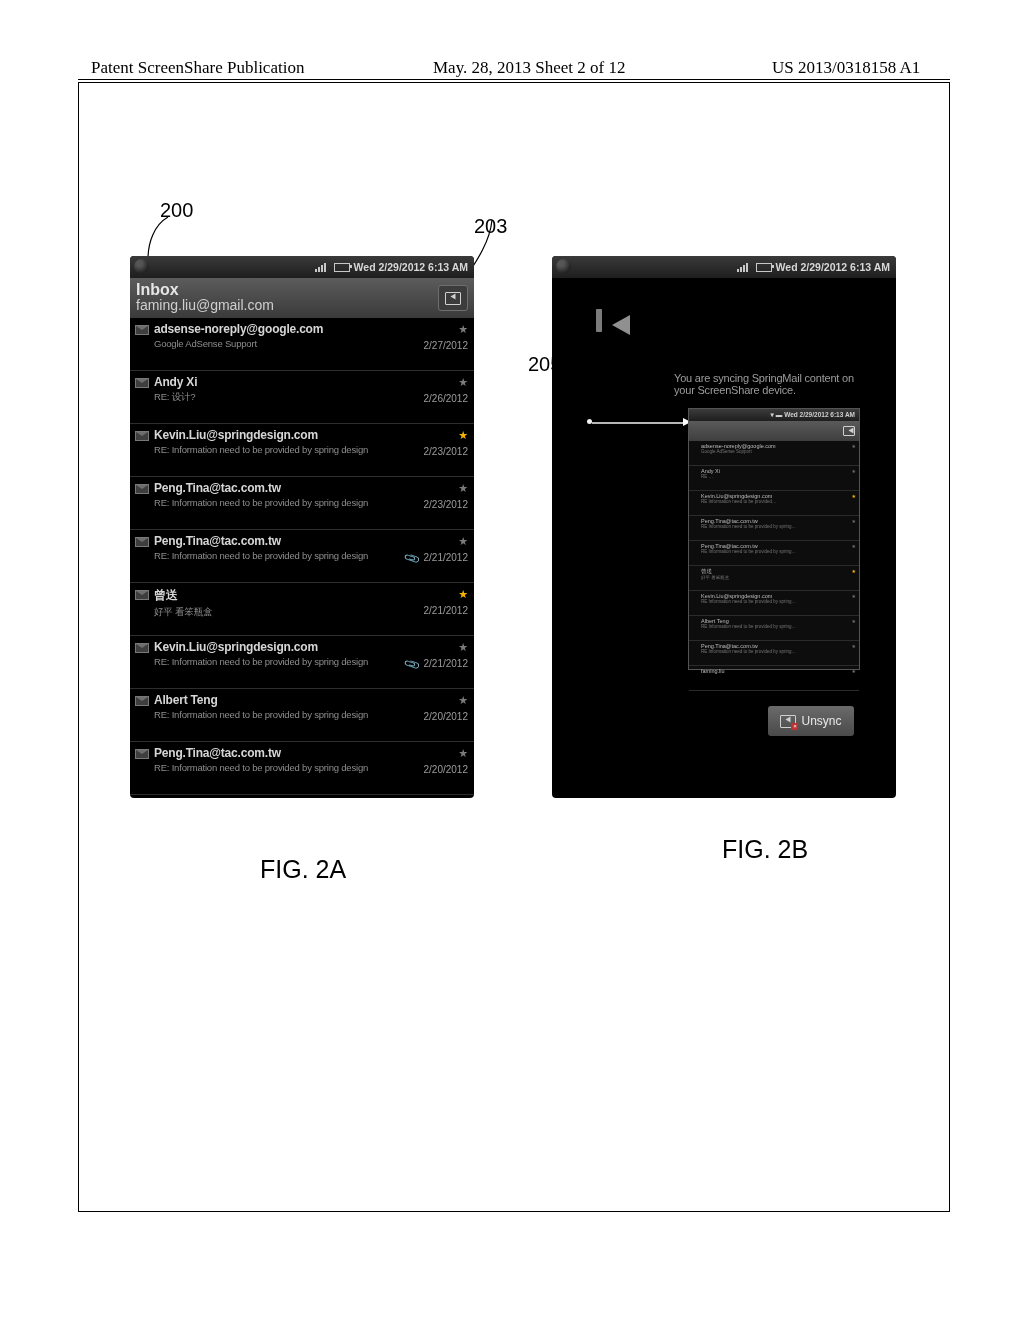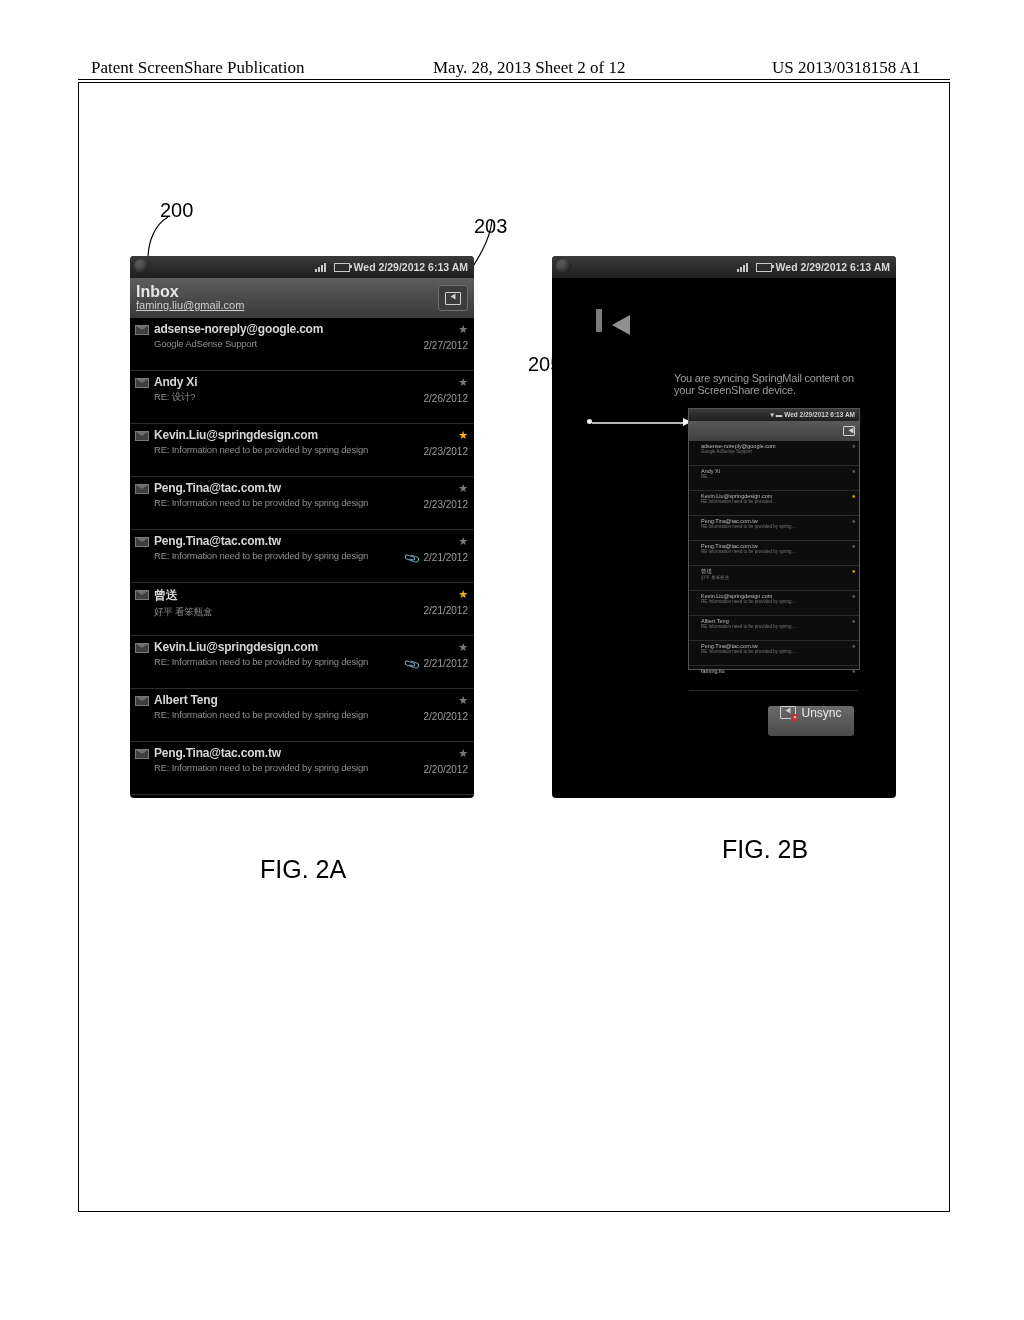--- a/index.html
+++ b/index.html
@@ -43,21 +43,21 @@
 .statusbar .sig i:nth-child(1){height:3px}
 .statusbar .sig i:nth-child(2){height:5px}
 .statusbar .sig i:nth-child(3){height:7px}
 .statusbar .sig i:nth-child(4){height:9px}
 .statusbar .batt { margin: 0 4px; width: 14px; height: 7px; border: 1px solid #c8c8c8; position: relative; }
 .statusbar .batt::after { content:""; position:absolute; right:-3px; top:1px; width:2px; height:3px; background:#c8c8c8; }
 
 
 .inbox-header { position: absolute; top: 22px; left: 0; right: 0; height: 40px; background: linear-gradient(#5c5c5c,#3a3a3a); color: #e6e6e6; display:flex; align-items:center; padding: 0 6px; }
 .inbox-header .title { font-size: 16px; font-weight: 700; line-height: 14px; }
-.inbox-header .sub { font-size: 11px; color: #cfcfcf; text-decoration: underline; }
+.inbox-header .sub { font-size: 14px; color: #cfcfcf; }
 .inbox-header .sync-btn { margin-left: auto; width: 28px; height: 24px; border: 1px solid #6e6e6e; border-radius: 3px; background: #3c3c3c; display:flex; align-items:center; justify-content:center; }
 
 .sync-icon { width: 14px; height: 11px; border: 1.5px solid #d0d0d0; border-radius: 1px; position: relative; }
 .sync-icon::after { content:""; position:absolute; left:4px; top:1px; width:0; height:0; border-left:3px solid transparent; border-right:3px solid transparent; border-bottom:5px solid #d0d0d0; transform: rotate(-90deg); }
 .sync-icon.large { width: 44px; height: 36px; border-width:3px; }
 .sync-icon.large::after { left:12px; top:4px; border-left:10px solid transparent; border-right:10px solid transparent; border-bottom:18px solid #909090; }
 .unsync-x { position:absolute; right:-3px; bottom:-3px; width:7px; height:7px; background:#b33; color:#fff; font-size:6px; line-height:7px; text-align:center; border-radius:1px;}
 
 
 .mail-list { position:absolute; top:62px; bottom:0; left:0; right:0; overflow:hidden; }
@@ -86,21 +86,21 @@
 .mini .mrow { height:25px; border-bottom:1px solid #2b2b2b; position:relative; padding:2px 4px 2px 12px; box-sizing:border-box;}
 .mini .mrow .ms { font-size:5.5px; color:#bdbdbd; }
 .mini .mrow .mj { font-size:4.5px; color:#757575; }
 .mini .mrow .mstar { position:absolute; right:3px; top:2px; font-size:5px; color:#6e6e6e; }
 .mini .mrow .mstar.on { color:#f5b300; }
 
 
 .arrowhead { position:absolute; width:0;height:0;border-top:4px solid transparent;border-bottom:4px solid transparent;border-left:8px solid #fff;}
 
 
-.unsync-btn { position:absolute; right:42px; bottom:62px; width:86px; height:30px; background:linear-gradient(#6a6a6a,#4a4a4a); border-radius:3px; display:flex; justify-content:center; gap:5px; color:#e8e8e8; font-size:12px; }
+.unsync-btn { position:absolute; right:42px; bottom:62px; width:86px; height:30px; background:linear-gradient(#6a6a6a,#4a4a4a); border-radius:3px; display:flex; align-items:center; justify-content:center; gap:5px; color:#e8e8e8; font-size:12px; }
 .unsync-btn .sync-icon { width:14px; height:11px; position:relative; }
 </style>
 </head>
 <body>
 
 <div class="page-frame"></div>
 <div class="hr-line"></div>
 
 <div class="hdr hdr-left">Patent ScreenShare Publication</div>
 <div class="hdr hdr-mid">May. 28, 2013  Sheet 2 of 12</div>

